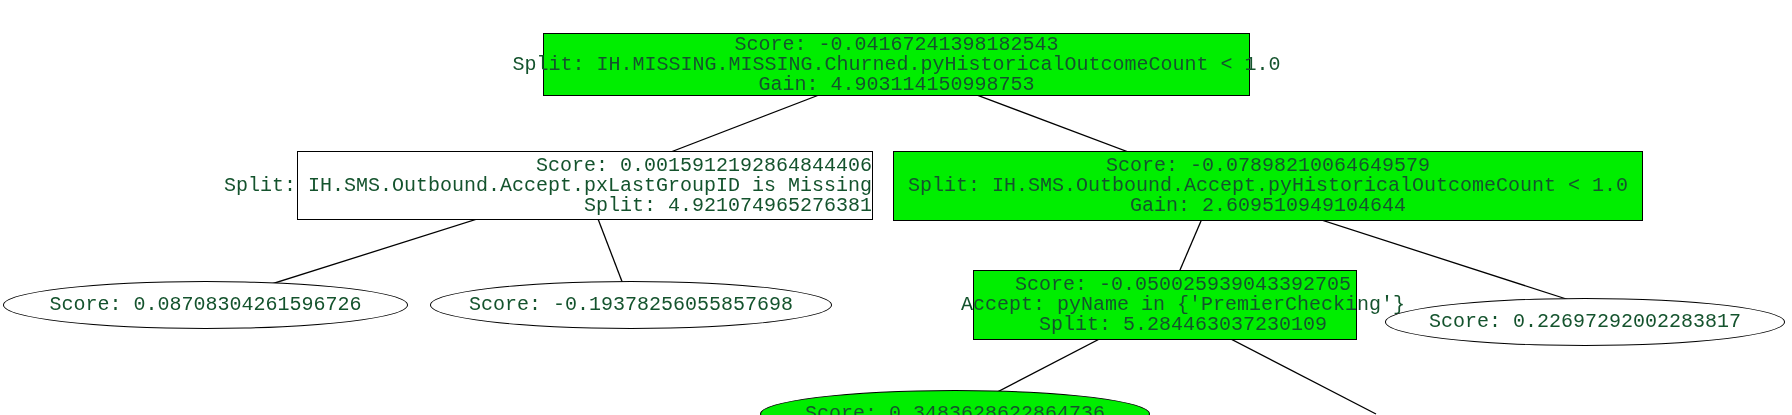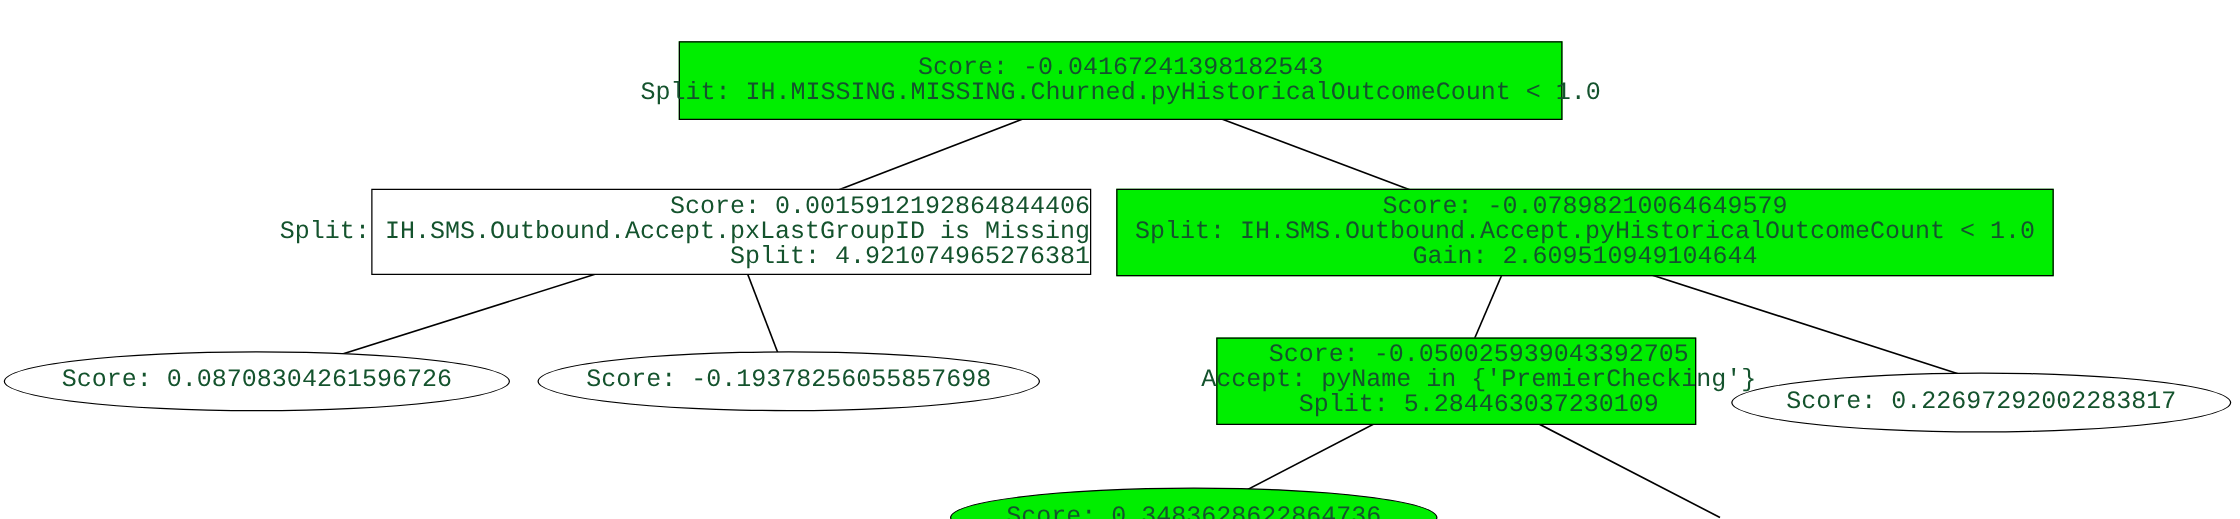--- a/index.html
+++ b/index.html
@@ -71,20 +71,21 @@
     <line x1="585" y1="157" x2="631" y2="277" style="stroke: rgb(0, 0, 0);"></line>
     <line x1="1216" y1="158" x2="1165" y2="277" style="stroke: rgb(0, 0, 0);"></line>
     <line x1="1216" y1="158" x2="1585" y2="277" style="stroke: rgb(0, 0, 0);"></line>
     <line x1="1165" y1="277" x2="955" y2="386" style="stroke: rgb(0, 0, 0);"></line>
     <line x1="1165" y1="277" x2="1376" y2="386" style="stroke: rgb(0, 0, 0);"></line>
   </svg>
 
   <div id="node-root" class="node box highlight" style="background: rgb(0, 238, 0); border-color: rgb(0, 0, 0);">
     <span>Score: -0.04167241398182543</span>
     <span>Split: IH.MISSING.MISSING.Churned.pyHistoricalOutcomeCount &lt; 1.0</span>
+    <span>Gain: 4.903114150998753</span>
   </div>
 
   <div id="node-split-left" class="node box" style="background: rgb(255, 255, 255); border-color: rgb(0, 0, 0);">
     <span>Score: 0.0015912192864844406</span>
     <span>Split: IH.SMS.Outbound.Accept.pxLastGroupID is Missing</span>
     <span>Split: 4.921074965276381</span>
   </div>
 
   <div id="node-split-right" class="node box highlight" style="background: rgb(0, 238, 0); border-color: rgb(0, 0, 0);">
     <span>Score: -0.07898210064649579</span>

